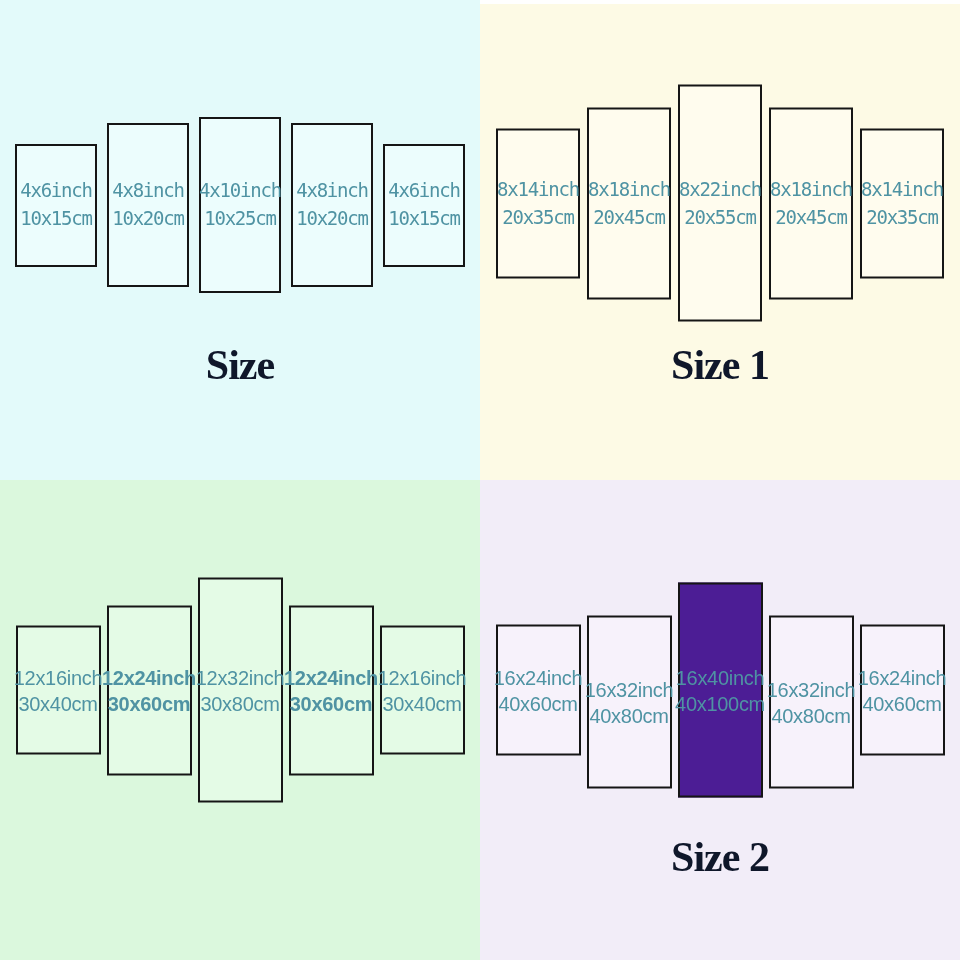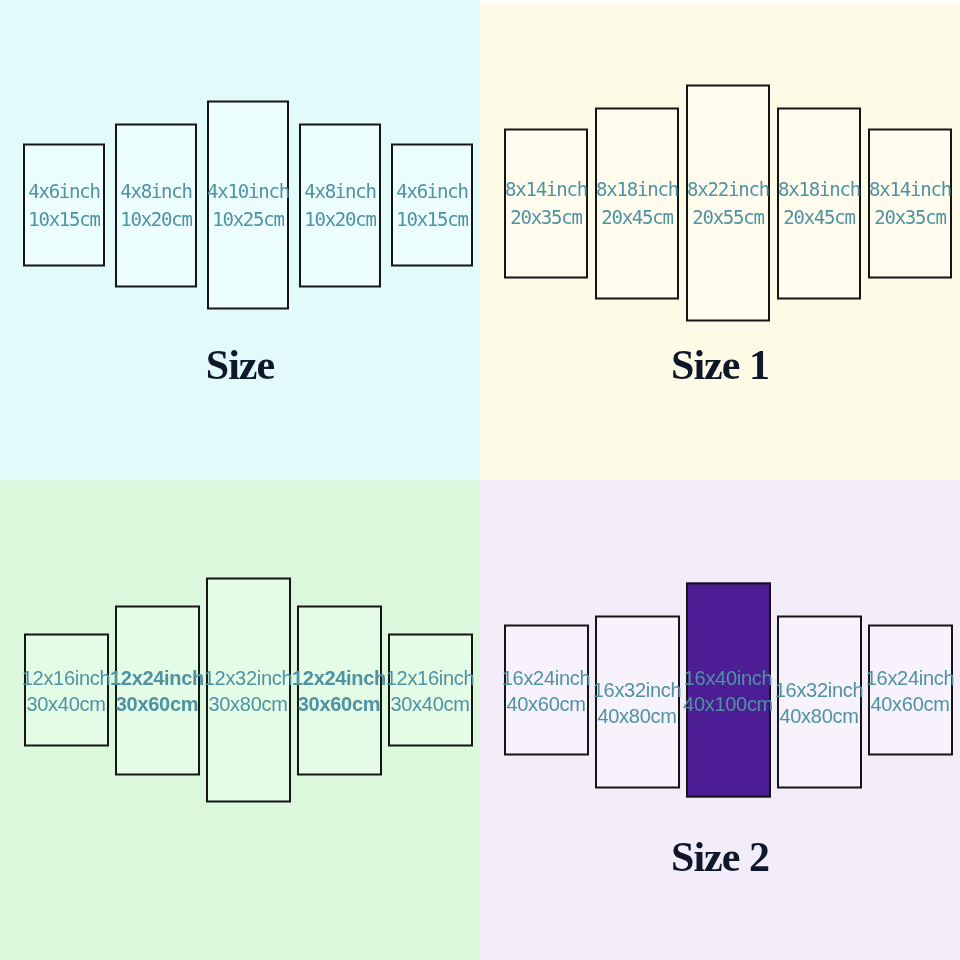--- a/index.html
+++ b/index.html
@@ -8,47 +8,47 @@
     width:960px; height:960px;
     display:grid;
     grid-template-columns:480px 480px;
     grid-template-rows:480px 480px;
     background:#ffffff;
     overflow:hidden;
   }
   .quadrant { position:relative; width:480px; height:480px; overflow:hidden; }
 
   .panels {
-    position:absolute; left:8px; width:480px;
+    position:absolute; left:0; width:480px;
     display:flex; justify-content:center; align-items:center;
   }
   .q0 .panels { top:205px; transform:translateY(-50%); gap:10px; }
   .q1 .panels { top:203px; transform:translateY(-50%); gap:7px; }
   .q2 .panels { top:210px; transform:translateY(-50%); gap:6px; }
   .q3 .panels { top:210px; transform:translateY(-50%); gap:6px; }
 
   .panel {
     box-sizing:border-box;
     border:2px solid #151515;
     display:flex; align-items:center; justify-content:center;
     flex:0 0 auto;
   }
   .q0 .panel { width:82px; }
   .q1 .panel { width:84px; }
   .q2 .panel, .q3 .panel { width:85px; }
 
   .q0 .p0, .q0 .p4 { height:123px; }
   .q0 .p1, .q0 .p3 { height:164px; }
-  .q0 .p2 { height:209px; }
+  .q0 .p2 { height:176px; }
 
   .q1 .p0, .q1 .p4 { height:150px; }
   .q1 .p1, .q1 .p3 { height:192px; }
   .q1 .p2 { height:237px; }
 
-  .q2 .p0, .q2 .p4 { height:113px; }
+  .q2 .p0, .q2 .p4 { height:129px; }
   .q2 .p1, .q2 .p3 { height:170px;font-weight:bold; }
   .q2 .p2 { height:225px; }
 
   .q3 .p0, .q3 .p4 { height:131px; }
   .q3 .p1, .q3 .p3 { height:173px;margin-top:24px; }
   .q3 .p2 { height:215px; }
 
   .label {
     display:flex; flex-direction:column; align-items:center;
     white-space:nowrap; text-align:center;

